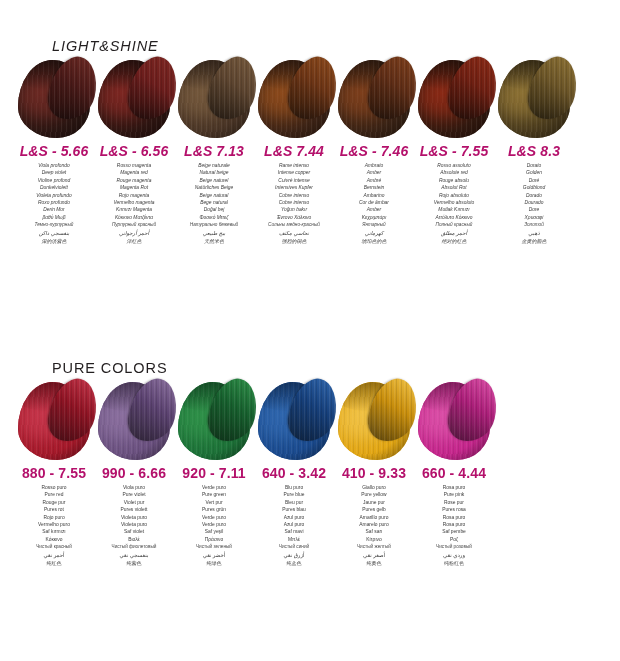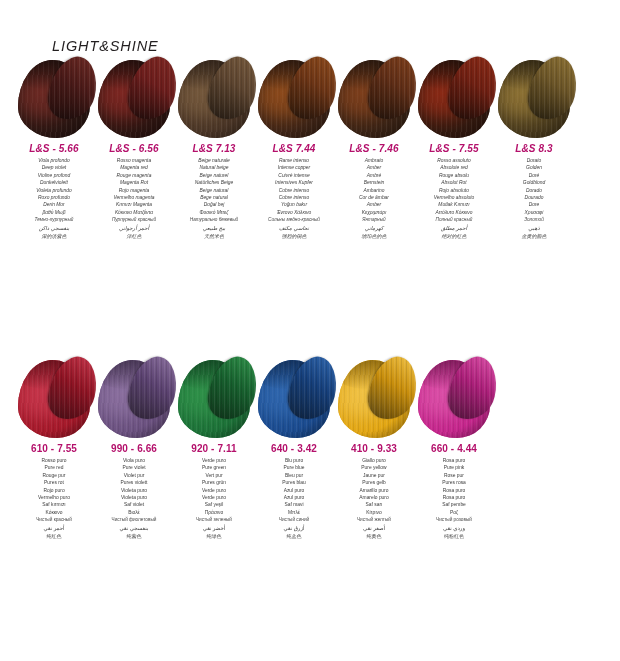--- a/index.html
+++ b/index.html
@@ -106,21 +106,21 @@
     position: absolute;
     left: 0; top: 0; width:100%; height: 38%;
     background: linear-gradient(to bottom, rgba(0,0,0,0.35), rgba(0,0,0,0));
     border-radius: inherit;
   }
 
   
   .code {
     color: #b4106b;
     font-weight: bold;
-    font-size: 10px;
+    font-size: 14px;
     letter-spacing: .1px;
     margin-top: 2px;
     margin-bottom: 3px;
     white-space: nowrap;
     text-align: center;
   }
   .names { text-align: center; }
   .names span {
     display: block;
     font-size: 4.9px;
@@ -326,34 +326,35 @@
             <span>Χρυσαφί</span>
             <span class="ru">Золотой</span>
             <span class="ar">ذهبي</span>
             <span class="zh">金黄的颜色</span>
           </div>
         </div>
       </div>
   </div>
 
   <div class="section section-pure">
+    <div class="section-title">PURE COLORS</div>
     <div class="swatch-row">
         <div class="swatch-cell">
           <div class="hair">
             <div class="blob">
               <div class="base" style="background: radial-gradient(at 32% 42%, rgb(197, 53, 74) 0%, rgb(165, 25, 42) 62%, rgba(0, 0, 0, 0.55) 100%), rgb(165, 25, 42);"></div>
               <div class="strands"></div>
               <div class="sheen" style="background: rgb(197, 53, 74);"></div>
               <div class="shadowtop"></div>
             </div>
             <div class="lock" style="background: linear-gradient(200deg, rgb(197, 53, 74) 0%, rgb(143, 20, 36) 45%, rgba(0, 0, 0, 0.6) 100%);">
               <div class="strands2"></div>
             </div>
           </div>
-          <div class="code">610 - 7.55</div>
+          <div class="code">880 - 7.55</div>
           <div class="names">
             <span>Rosso puro</span>
             <span>Pure red</span>
             <span>Rouge pur</span>
             <span>Pures rot</span>
             <span>Rojo puro</span>
             <span>Vermelho puro</span>
             <span>Saf kırmızı</span>
             <span>Κόκκινο</span>
             <span class="ru">Чистый красный</span>

